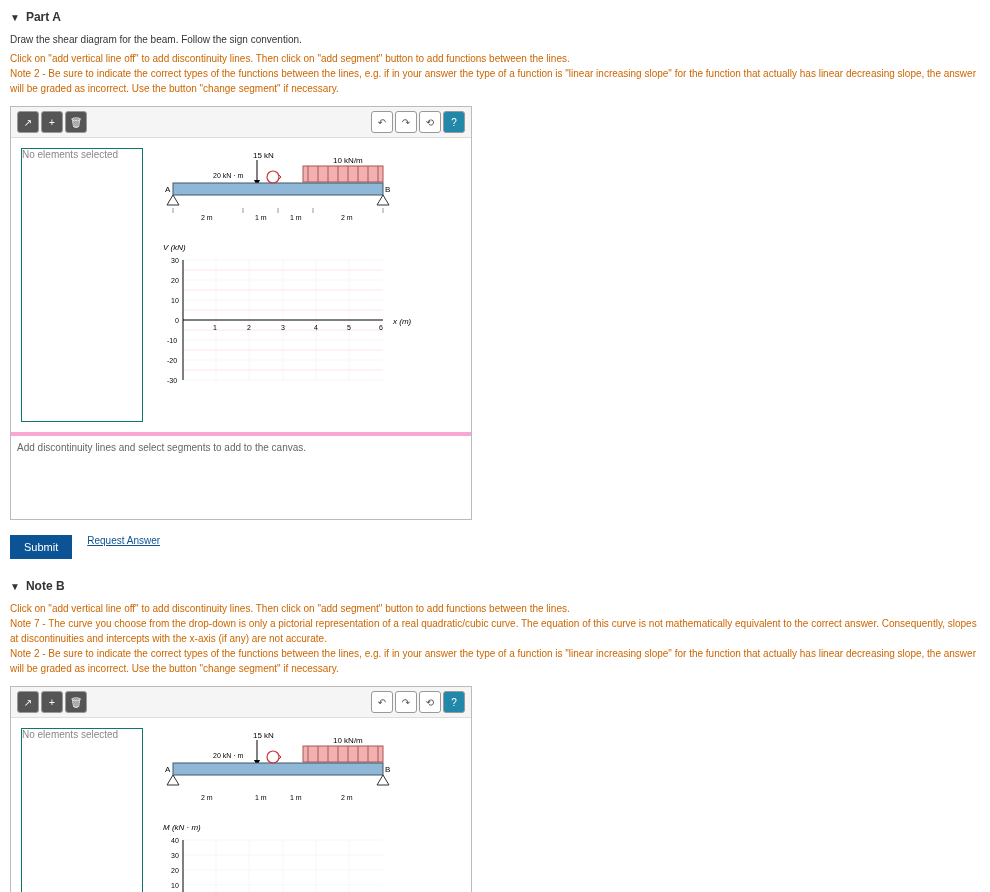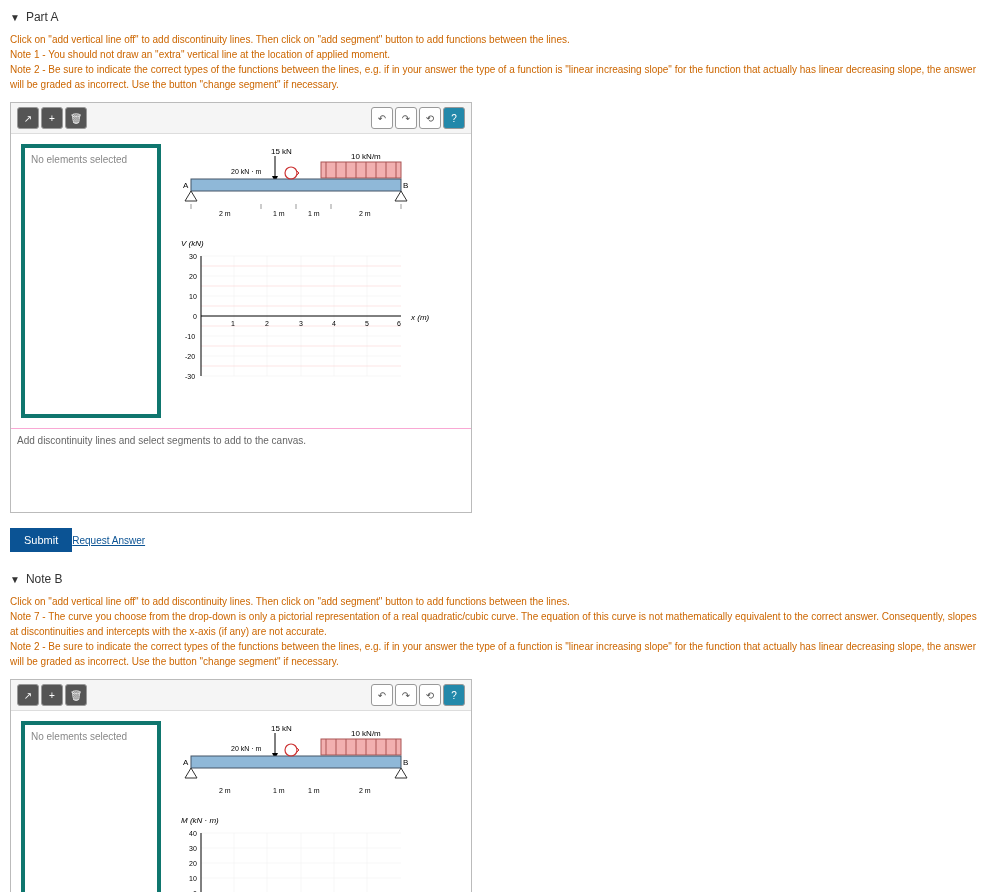--- a/index.html
+++ b/index.html
@@ -1,48 +1,51 @@
 <!DOCTYPE html>
 <html><head>
 <meta charset="utf-8">
 <style>
 body{font-family:Arial,sans-serif;font-size:11px;color:#333;margin:0;padding:10px;background:#fff}
 .section{margin-bottom:20px}
 .collapse{display:flex;align-items:center;cursor:pointer;margin-bottom:8px}
 .collapse-arrow{color:#333;font-size:10px;margin-right:6px}
-.section-title{font-weight:normal;font-size:12px}
+.section-title{font-weight:bold;font-size:12px}
 .instr{color:#333;font-size:10px;line-height:1.5;margin-bottom:4px}
 .instr a{color:#0066cc;text-decoration:none}
 .note{color:#cc6600;font-size:10px;line-height:1.5}
 .panel{border:1px solid #bbb;background:#fff;margin-top:10px;width:460px}
 .toolbar{display:flex;justify-content:space-between;align-items:center;background:#f5f5f5;border-bottom:1px solid #ddd;padding:4px 6px}
 .tool-group{display:flex;gap:2px}
 .tbtn{width:20px;height:20px;border:1px solid #999;border-radius:3px;background:#555;color:#fff;display:flex;align-items:center;justify-content:center;font-size:10px;cursor:pointer}
 .tbtn.light{background:#fff;color:#555}
 .tbtn.help{background:#28a;color:#fff}
 .canvas-area{display:flex;padding:10px}
-.sel-box{width:120px;border:4px solid #0f766e;padding:6px;font-size:10px;color:#888;margin-right:10px}
+.sel-box{width:120px;border:1px solid #0f766e;font-size:10px;color:#888;margin-right:10px}
 .diagram{flex:1}
 .beam-svg{width:260px;height:90px}
 .plot-svg{width:260px;height:180px}
-.toolbar2{border-top:1px solid #f9a8d4;padding:6px;font-size:10px;color:#666}
-.submit-row{margin-top:15px;display:flex;align-items:center;}
+.toolbar2{border-top:4px solid #f9a8d4;padding:6px;font-size:10px;color:#666}
+.submit-row{margin-top:15px;display:flex;gap:15px}
 .submit-btn{background:#0b5394;color:#fff;border:none;padding:6px 14px;font-size:11px;cursor:pointer}
 .req-link{color:#0b5394;font-size:10px;text-decoration:underline;cursor:pointer}
 </style>
 </head>
 <body>
 
 <div class="section">
   <div class="collapse">
     <span class="collapse-arrow">▼</span>
     <span class="section-title">Part A</span>
   </div>
+  <div class="instr">
+    <span>Draw the shear diagram for the beam. Follow the sign convention.</span>
+    <a href="#"></a>
+  </div>
   <div class="note">Click on "add vertical line off" to add discontinuity lines. Then click on "add segment" button to add functions between the lines.</div>
-  <div class="note">Note 1 - You should not draw an "extra" vertical line at the location of applied moment.</div>
   <div class="note">Note 2 - Be sure to indicate the correct types of the functions between the lines, e.g. if in your answer the type of a function is "linear increasing slope" for the function that actually has linear decreasing slope, the answer will be graded as incorrect. Use the button "change segment" if necessary.</div>
 
   <div class="panel">
     <div class="toolbar">
       <div class="tool-group">
         <div class="tbtn">↗</div>
         <div class="tbtn">+</div>
         <div class="tbtn">🗑</div>
       </div>
       <div class="tool-group">

